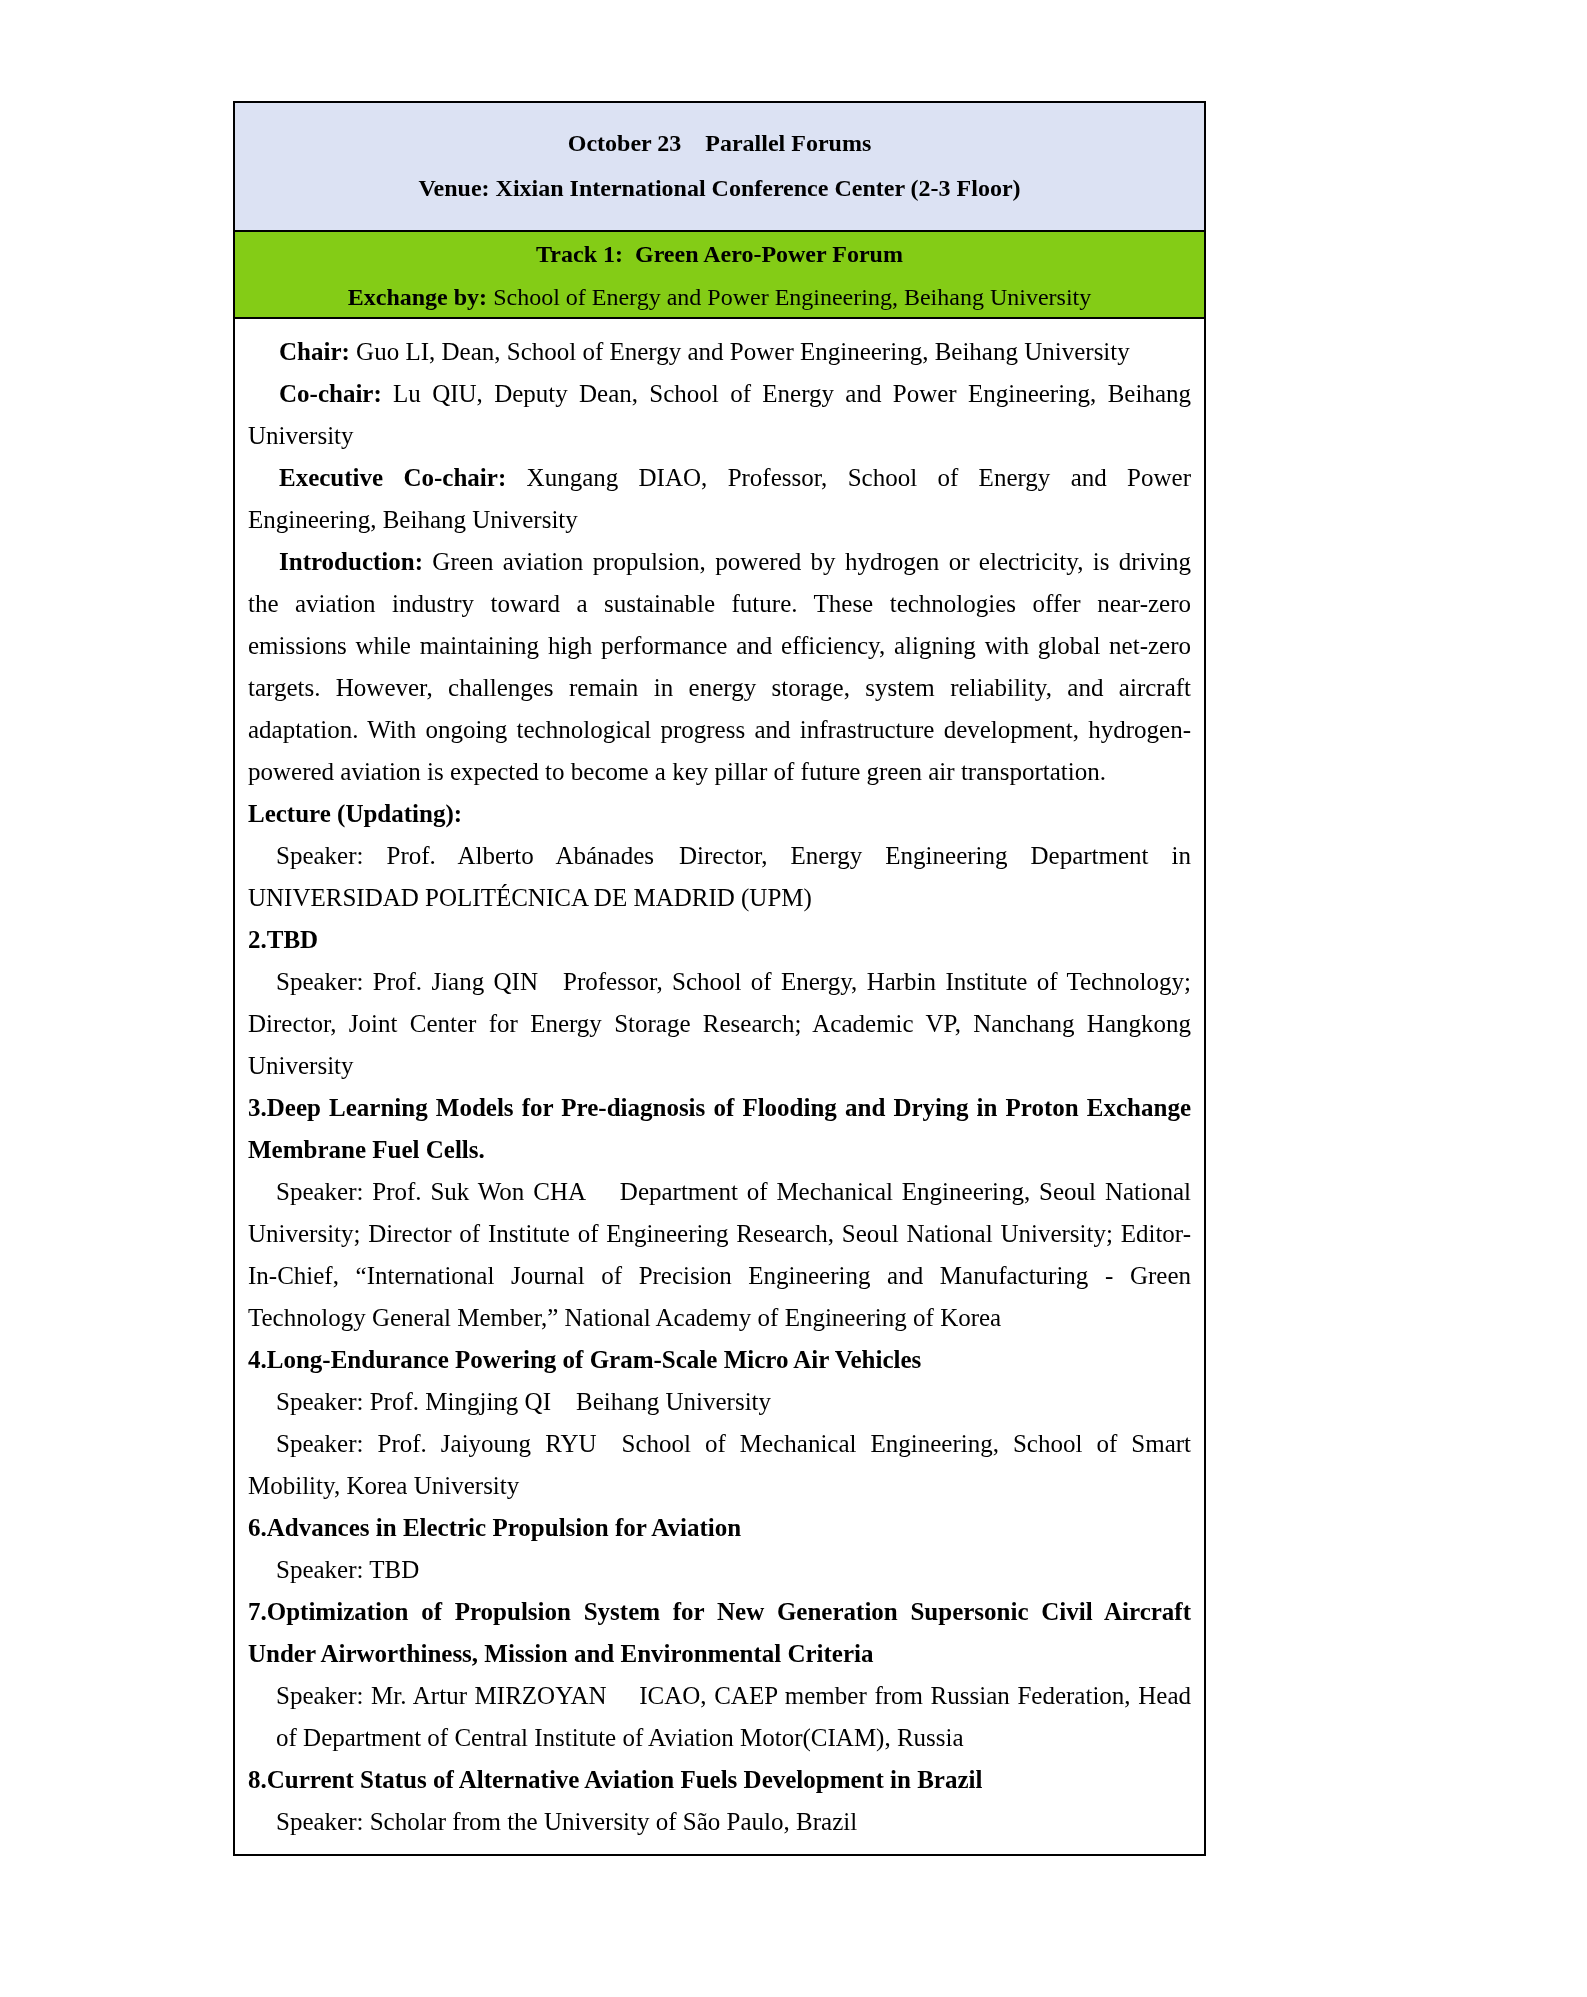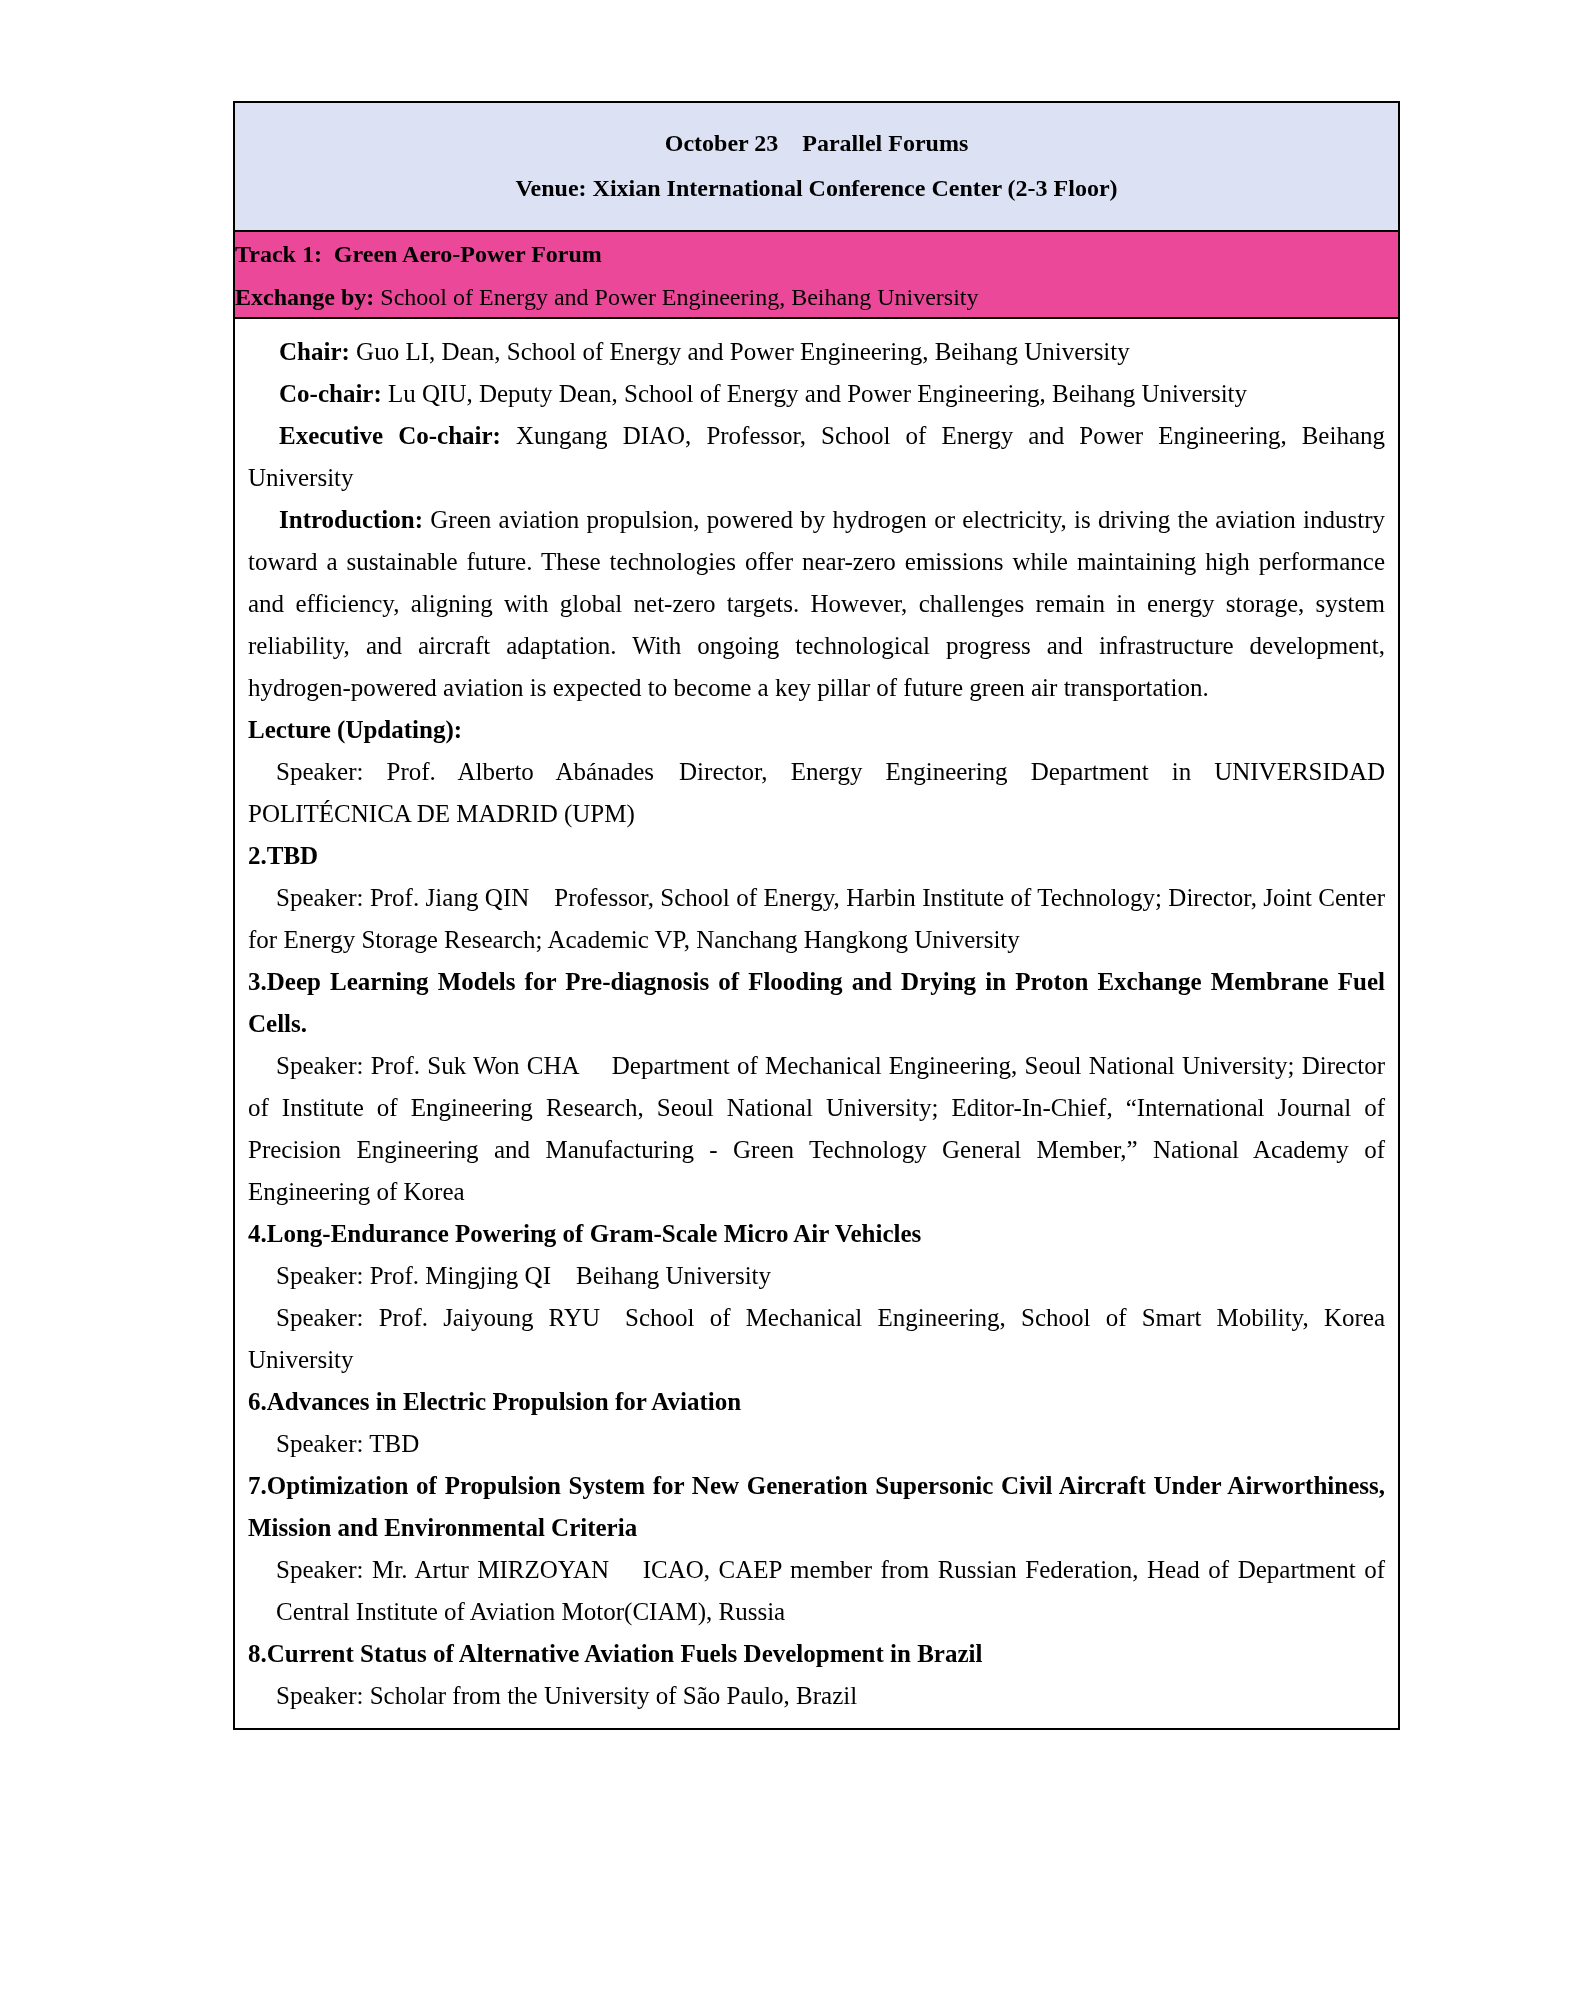--- a/index.html
+++ b/index.html
@@ -2,31 +2,31 @@
 <html><head>
 <meta charset="utf-8">
 <style>
   * { margin:0; padding:0; box-sizing:border-box; }
   body { background:#ffffff; }
   .page {
     position:relative; width:1587px; height:1997px; background:#ffffff;
     font-family:"Liberation Serif","DejaVu Serif",serif; color:#000;
   }
   .doc-table {
-    position:absolute; left:233px; top:101px; width:1167px;
+    position:absolute; left:233px; top:101px; width:973px;
     border:2px solid #000; background:#fff;
   }
   .row-head {
     background:#dce2f3; border-bottom:2px solid #000;
     height:129px; padding-top:18px; text-align:center;
   }
   .head-line { font-weight:bold; font-size:24px; line-height:45px; white-space:pre-wrap; }
   .row-track {
-    background:#ec4899; border-bottom:2px solid #000;
-    height:87px; text-align:left; padding-top:1px;
+    background:#84cc16; border-bottom:2px solid #000;
+    height:87px; text-align:center; padding-top:1px;
   }
   .row-track .head-line { line-height:43px; }
   .organized .reg { font-weight:normal; }
   .row-content { background:#ffffff; padding:12px 13px 11px 13px; }
   .para { font-size:25px; line-height:42px; text-align:justify; white-space:pre-wrap; }
   .para b { font-weight:bold;margin-left:31px; }
   .bold { font-weight:bold; }
   .lec-title { font-weight:bold; }
   .speaker { text-indent:28px; }
   .speaker-hang { text-indent:0; padding-left:28px; }

